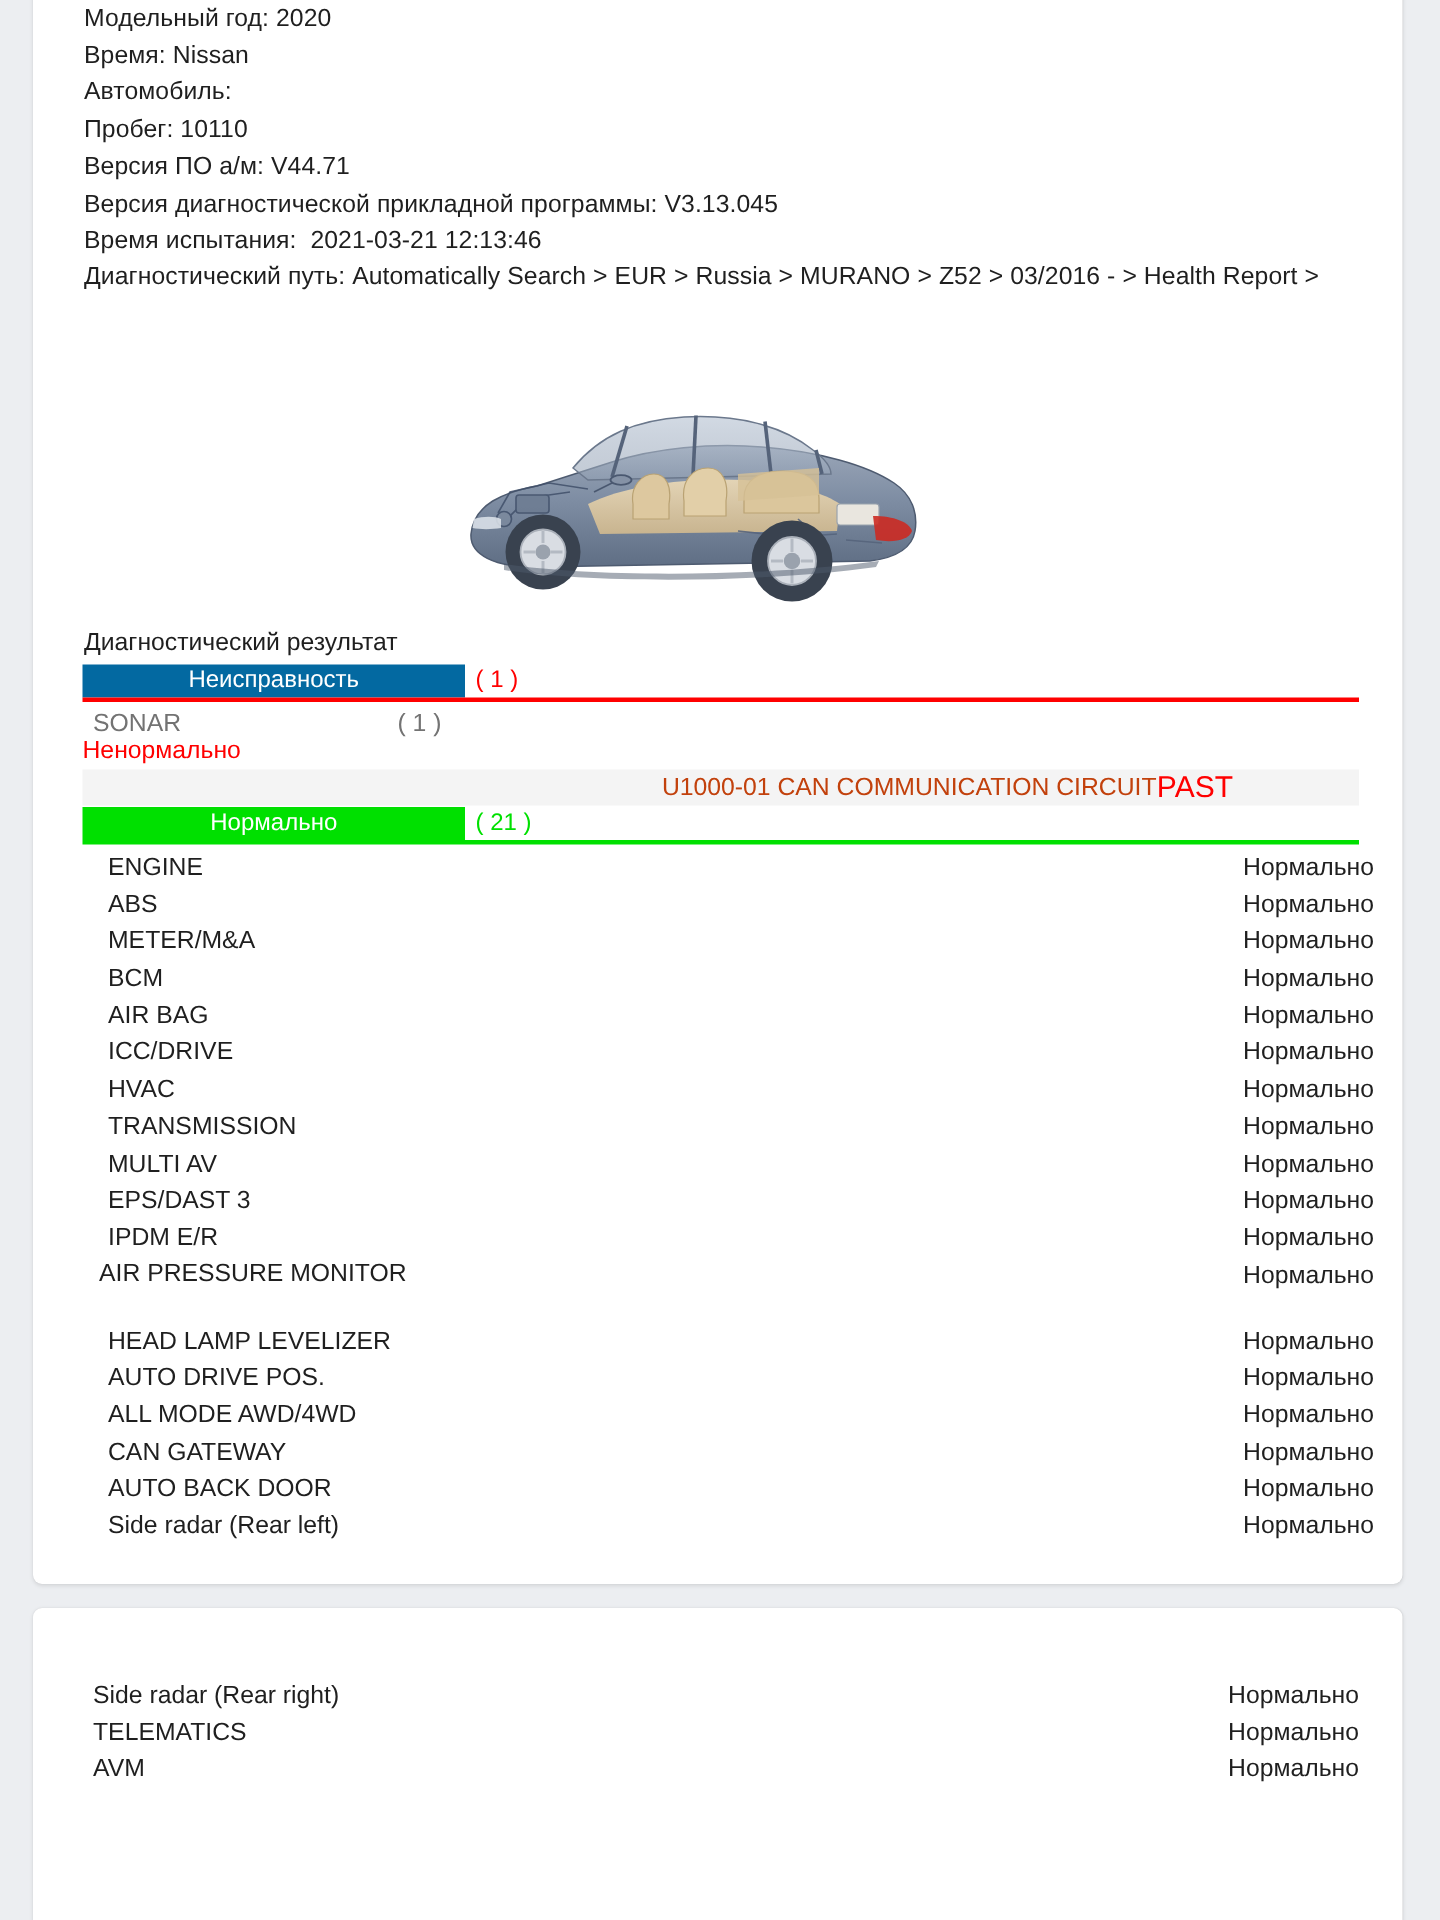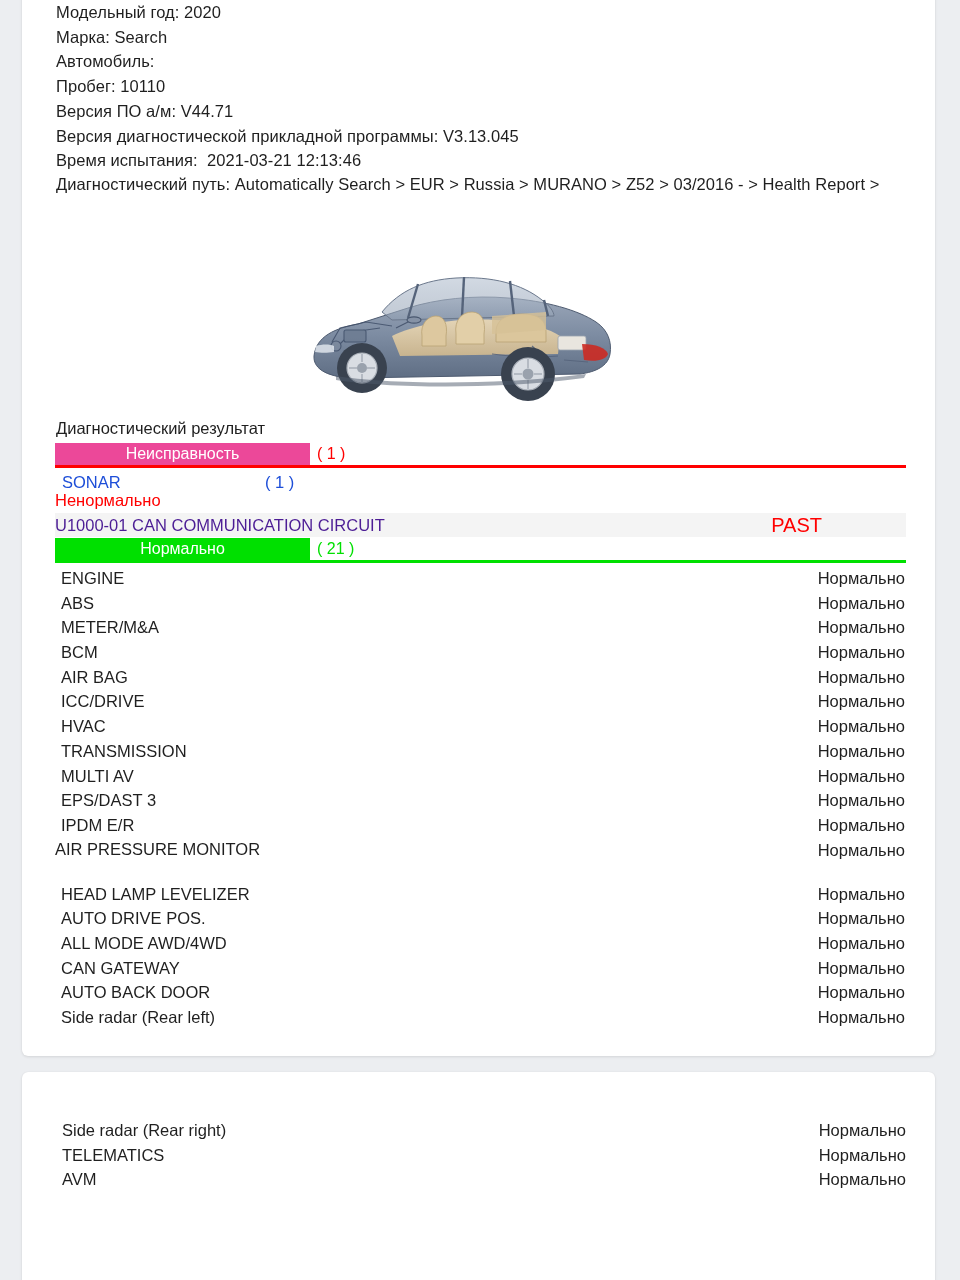--- a/index.html
+++ b/index.html
@@ -95,21 +95,21 @@
     left: 0;
     top: 0;
     width: 255px;
     height: 22px;
     color: #ffffff;
     font-size: 16px;
     text-align: center;
     line-height: 22px;
     box-sizing: border-box;
   }
-  .bar-chip.red { background: #ec4899; }
+  .bar-chip.red { background: #0369a1; }
   .bar-chip.green { background: #00e000; }
 
   .bar-count {
     position: absolute;
     left: 262px;
     top: 0;
     height: 22px;
     line-height: 22px;
     font-size: 16px;
   }
@@ -127,21 +127,21 @@
   .bar-underline.green { background: #00e000; }
 
   
   .sys-row {
     position: absolute;
     left: 55px;
     top: 473px;
     width: 851px;
     height: 22px;
     font-size: 16.5px;
-    color: #1d4ed8;
+    color: #737373;
   }
   .sys-name {
     position: absolute;
     left: 7px;
     top: 0;
   }
   .sys-count {
     position: absolute;
     left: 210px;
     top: 0;
@@ -163,40 +163,40 @@
     top: 513px;
     width: 851px;
     height: 24px;
     background: #f4f4f4;
   }
   .dtc-code {
     position: absolute;
     left: 0;
     top: 0;
     width: 851px;
-    text-align: left;
+    text-align: right;
     font-size: 16.5px;
     line-height: 24px;
-    color: #4c1d95;
+    color: #c2410c;
     padding-right: 135px;
     box-sizing: border-box;
   }
   .dtc-status {
     position: absolute;
     right: 84px;
     top: 0;
     font-size: 20px;
     line-height: 24px;
     color: #ff0000;
   }
 
   
   .mod-list {
     position: absolute;
-    left: 54px;
+    left: 65px;
     top: 566px;
     width: 851px;
   }
   .mod-row {
     position: relative;
     height: 24.7px;
     font-size: 16.5px;
     color: #1f1f1f;
   }
   .mod-row.tall { height: 44px; }
@@ -230,21 +230,21 @@
 </head>
 <body>
 
 <div class="page">
 
   <div class="card card-a">
   </div>
 
   <div class="meta">
     <div class="meta-line">Модельный год: 2020</div>
-    <div class="meta-line">Марка: Search</div>
+    <div class="meta-line">Время: Nissan</div>
     <div class="meta-line">Автомобиль:</div>
     <div class="meta-line">Пробег: 10110</div>
     <div class="meta-line">Версия ПО а/м: V44.71</div>
     <div class="meta-line">Версия диагностической прикладной программы: V3.13.045</div>
     <div class="meta-line">Время испытания:  2021-03-21 12:13:46</div>
     <div class="meta-line meta-path">Диагностический путь: Automatically Search &gt; EUR &gt; Russia &gt; MURANO &gt; Z52 &gt; 03/2016 - &gt; Health Report &gt;</div>
   </div>
 
 
   <div class="car-wrap">

